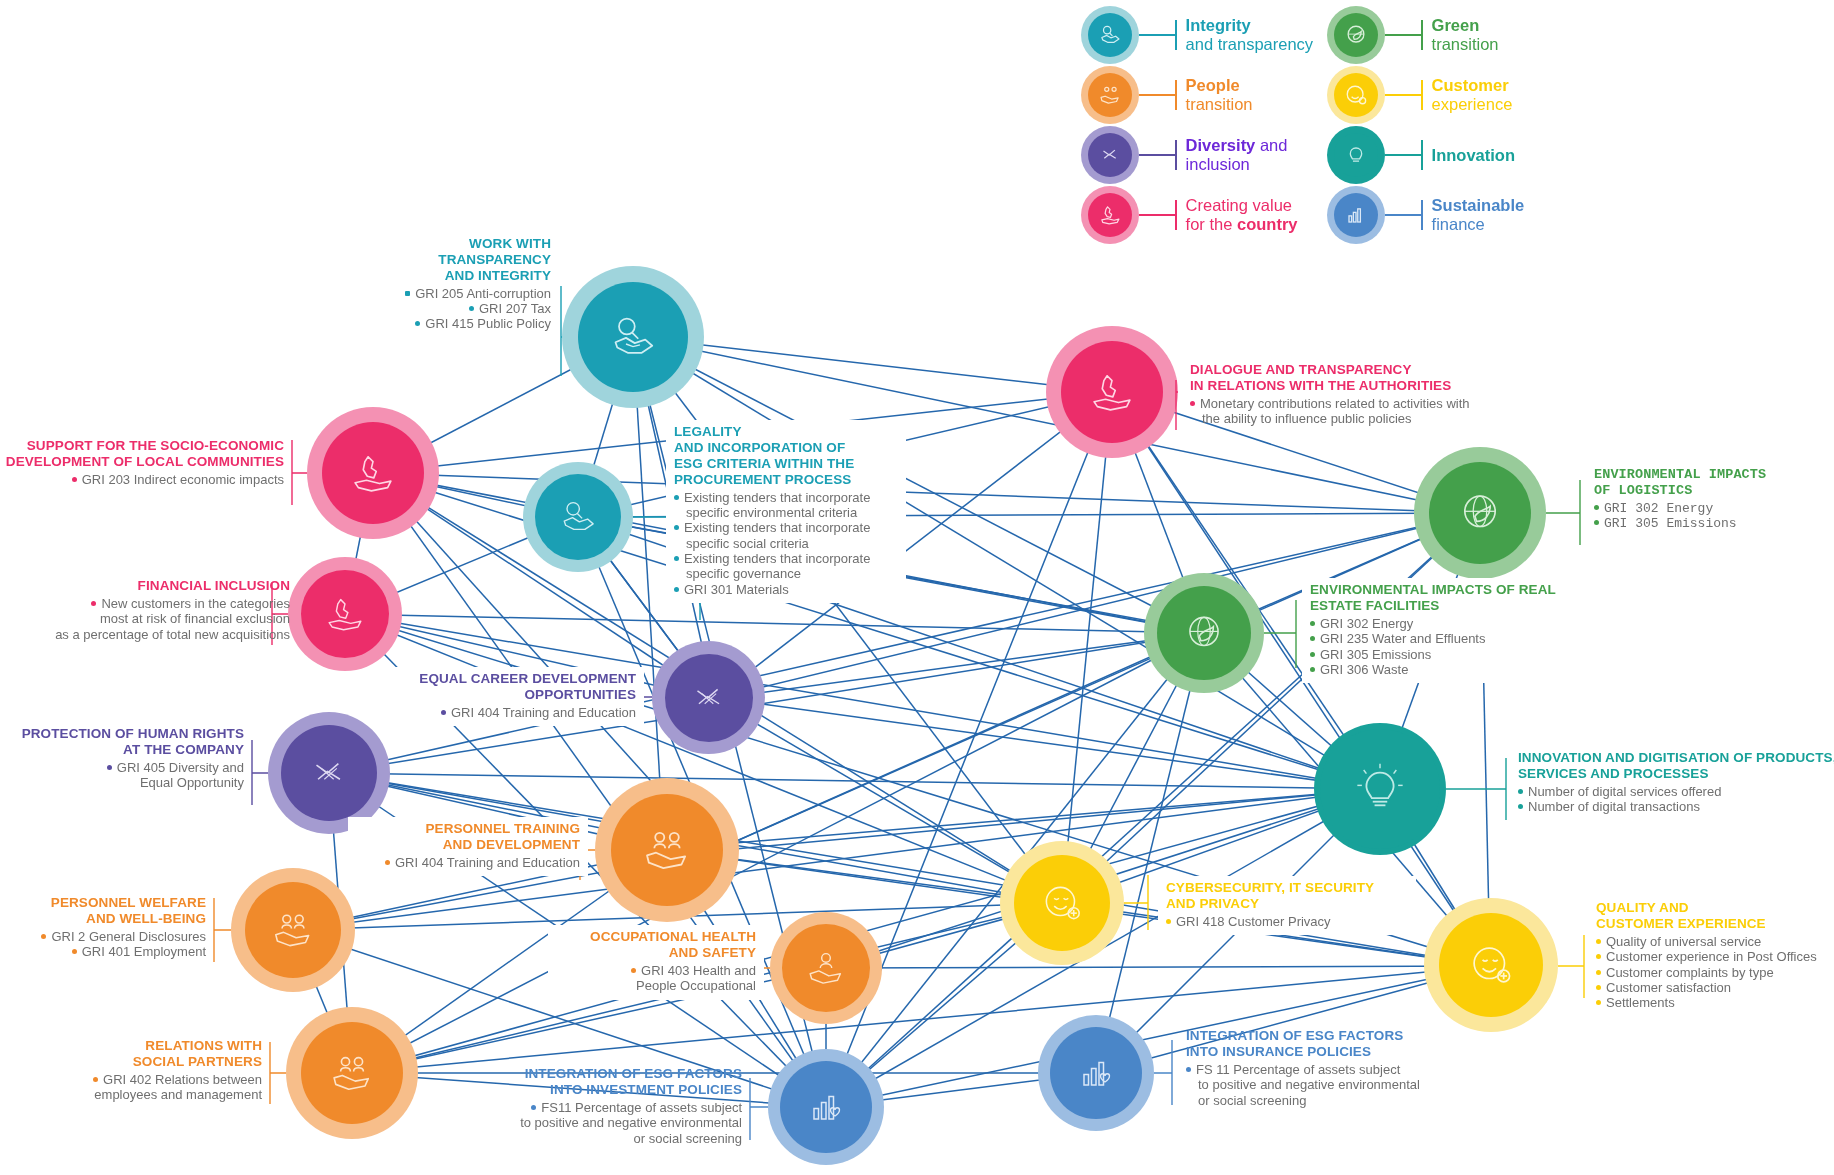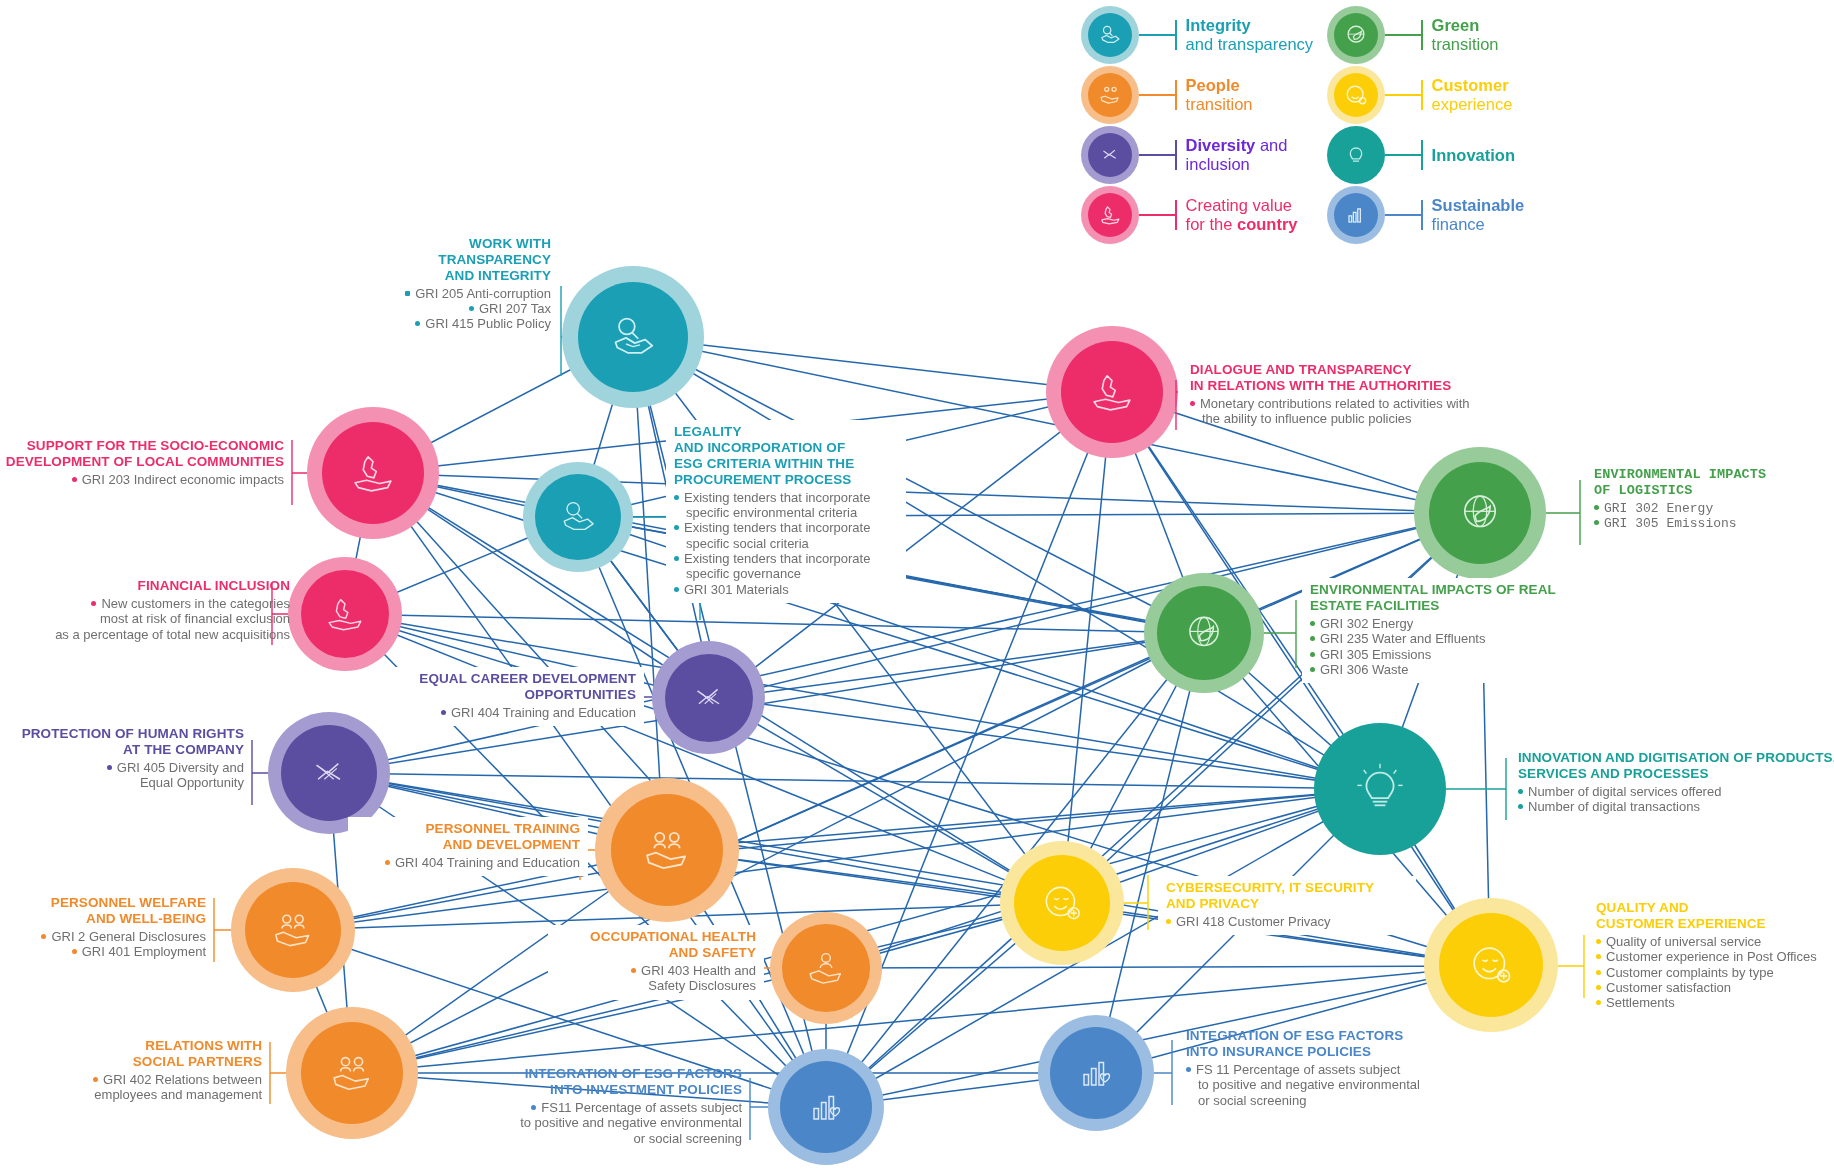--- a/index.html
+++ b/index.html
@@ -561,21 +561,21 @@
     </ul>
   </div>
 
   <div class="lbl r boxed" style="left:548px;top:925px;width:200px;">
     <div class="ttl" style="color:#F08A2B;">
       <div>OCCUPATIONAL HEALTH</div>
       <div>AND SAFETY</div>
     </div>
     <ul>
       <li><span class="dot" style="background:#F08A2B;"></span><span>GRI 403 Health and</span></li>
-      <li><span>Safety Disclosures</span></li>
+      <li><span>People Occupational</span></li>
     </ul>
   </div>
 
   <div class="lbl l boxed" style="left:1158px;top:876px;width:242px;">
     <div class="ttl" style="color:#FBCE07;">
       <div>CYBERSECURITY, IT SECURITY</div>
       <div>AND PRIVACY</div>
     </div>
     <ul>
       <li><span class="dot" style="background:#FBCE07;"></span><span>GRI 418 Customer Privacy</span></li>

